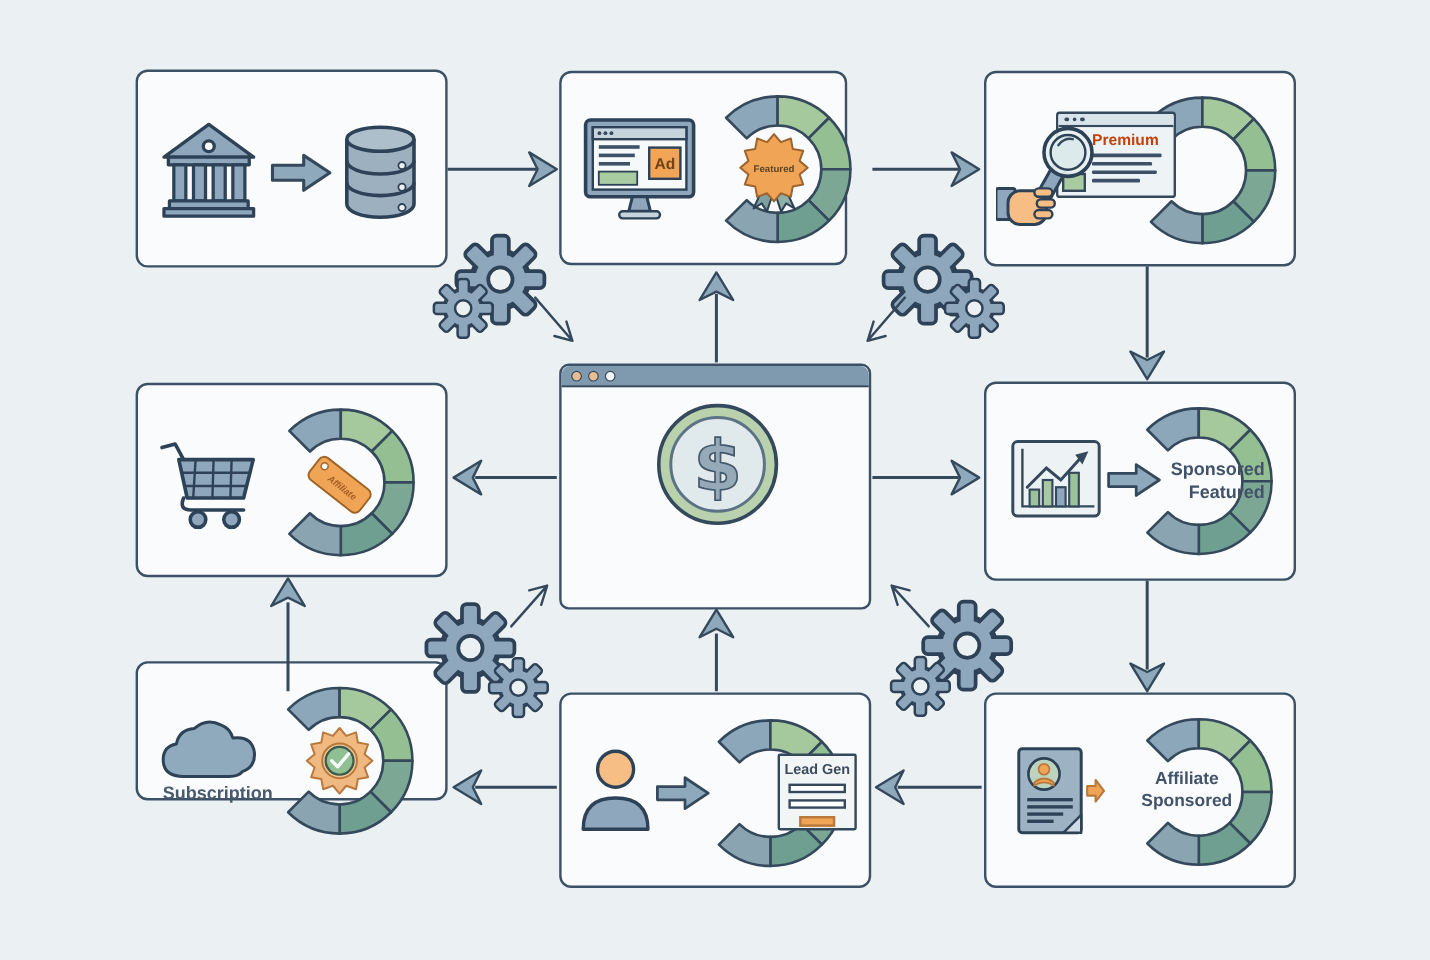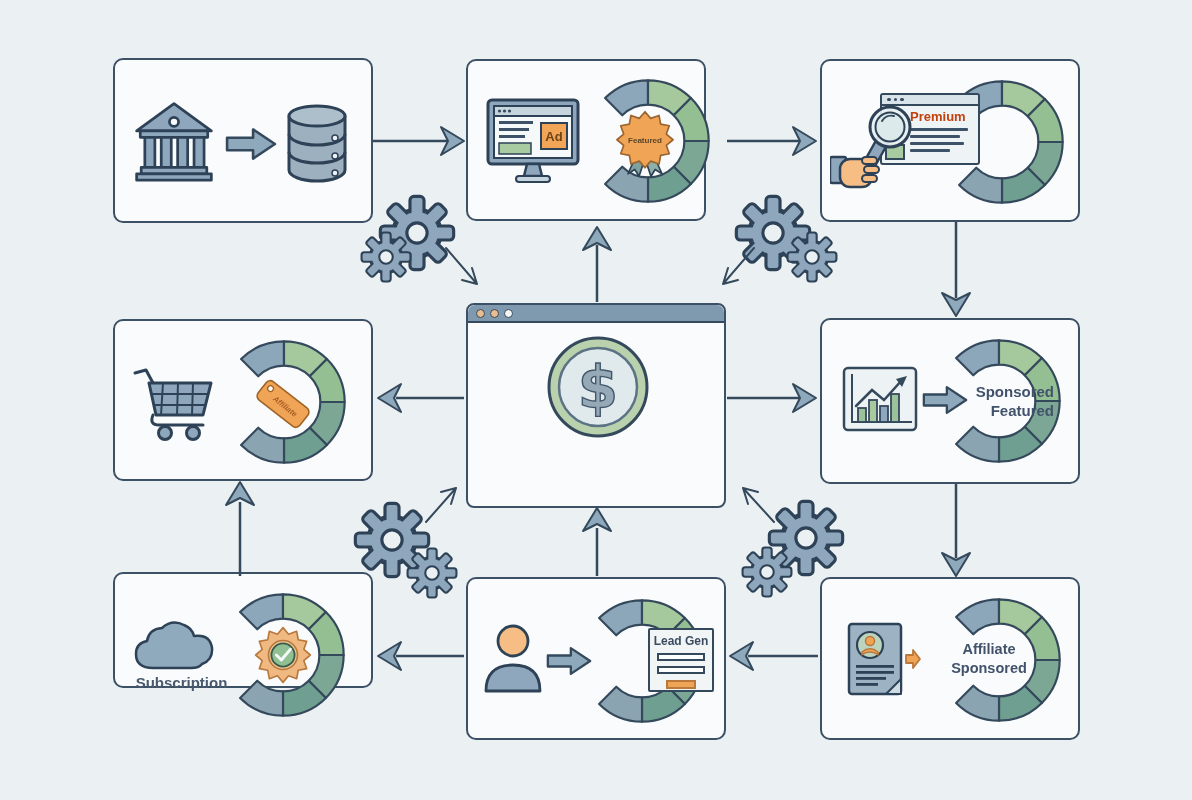--- a/index.html
+++ b/index.html
@@ -236,21 +236,21 @@
       <rect x="38" y="40" width="8" height="16" fill="#8fa7bc" stroke="#35495c" stroke-width="1.8"></rect>
       <rect x="49" y="28" width="8" height="28" fill="#9cc29b" stroke="#35495c" stroke-width="1.8"></rect>
       <path d="M14 40 L30 24 L42 34 L60 14" fill="none" stroke="#35495c" stroke-width="2.5" stroke-linecap="round"></path>
       <polygon points="65,10 54,13 60,21" fill="#35495c"></polygon>
     </svg>
     <svg class="abs icon" style="left:100px;top:64px;" width="46" height="32" viewBox="0 0 50 34">
         <use href="#blockarrow-sym"></use>
       </svg>
   </div>
 
-  <div class="box" style="left:113px;top:572px;width:260px;height:116px;">
+  <div class="box" style="left:113px;top:551px;width:260px;height:116px;">
     <svg class="donut" style="left:103px;top:16px;" width="130" height="130" viewBox="0 0 150 150">
         <use href="#donut-sym"></use>
       </svg>
     <svg class="abs icon" style="left:16px;top:44px;" width="86" height="54" viewBox="0 0 86 54">
       <path d="M22 50 Q5 50 5 36 Q5 25 16 23 Q18 11 31 10 Q41 1 53 7 Q61 10 63 18 Q79 16 81 30 Q82 42 71 46 Q68 50 60 50 Z" fill="#8fa9bd" stroke="#2e4257" stroke-width="2.5" stroke-linejoin="round"></path>
     </svg>
     <div class="sub-label">Subscription</div>
     <svg class="abs icon" style="left:139px;top:52px;" width="58" height="58" viewBox="0 0 70 70">
       <use href="#burst-sym" x="0" y="0" width="70" height="70" fill="#f0b982" stroke="#b9793c" stroke-width="2" stroke-linejoin="round"></use>
       <circle cx="35" cy="35" r="17.5" fill="#edc795" stroke="#b9793c" stroke-width="2"></circle>

